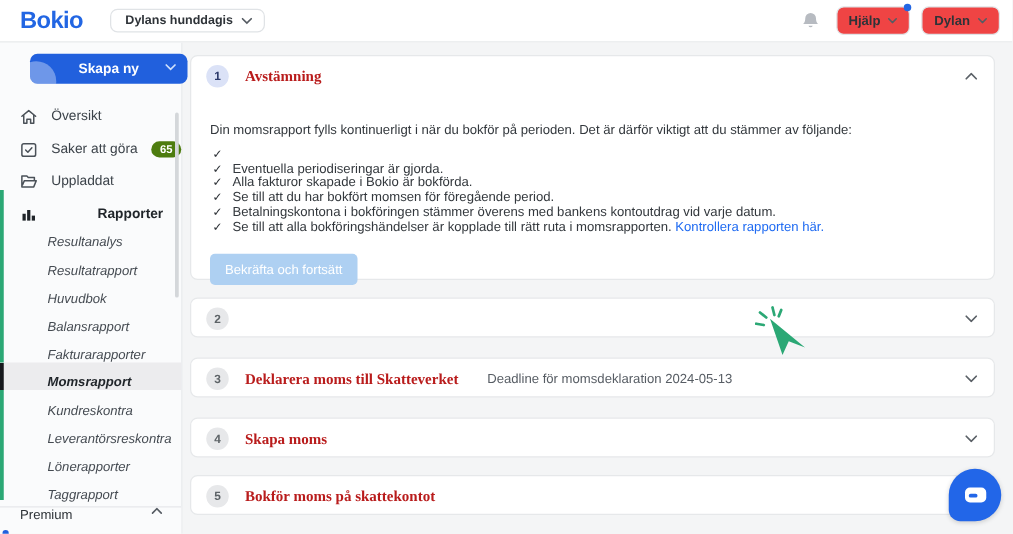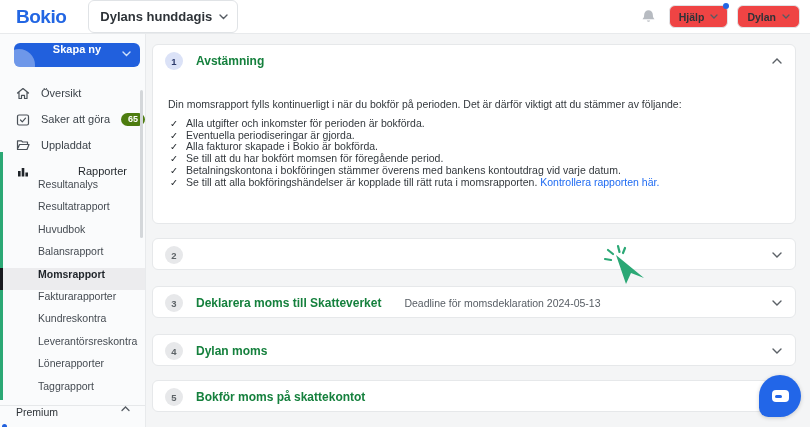--- a/index.html
+++ b/index.html
@@ -12,60 +12,60 @@
     color:#22262b;
   }
   
   .topbar {
     position:absolute; top:0; left:0; width:810px; height:34px;
     background:#fff; border-bottom:1px solid #e8eaec;
     display:flex; align-items:center; z-index:20;
   }
   .logo { margin-left:16px; font-size:19px; font-weight:800; color:#2266e3; letter-spacing:-0.5px; }
   .company-btn {
-    margin-left:22px; height:33px; border:1px solid #e0e3e6; border-radius:6px;
+    margin-left:22px; height:19px; border:1px solid #e0e3e6; border-radius:6px;
     display:flex; align-items:center; gap:7px; padding:0 9px 0 11px;
-    font-size:13px; font-weight:700; color:#2e3338; background:#fff; cursor:pointer;
+    font-size:10px; font-weight:700; color:#2e3338; background:#fff; cursor:pointer;
   }
   .topbar-right { margin-left:auto; display:flex; align-items:center; gap:9px; margin-right:10px; }
   .icon-btn { width:22px; height:22px; display:flex; align-items:center; justify-content:center; cursor:pointer; }
   .top-btn {
     position:relative; height:23px; border:1px solid #e0e3e6; border-radius:6px;
     display:flex; align-items:center; gap:6px; padding:0 9px;
     font-size:10.5px; font-weight:700; color:#2e3338; background:#ef4444; cursor:pointer;
   }
   .help-dot { position:absolute; top:-3px; right:-2px; width:6px; height:6px; border-radius:50%; background:#2266e3; }
   
   .sidebar {
     position:absolute; top:34px; left:0; width:146px; height:393px;
     background:#fafbfc; border-right:1px solid #e8eaec; z-index:10;
   }
   .create-btn {
-    position:absolute; top:9px; left:14px; width:126px; height:24px;
+    position:absolute; top:9px; left:24px; width:126px; height:24px;
     background:#2160dd; border-radius:6px; color:#fff; font-size:11px; font-weight:700;
-    display:flex; align-items:flex-start; justify-content:center; overflow:hidden; cursor:pointer;
+    display:flex; align-items:center; justify-content:center; overflow:hidden; cursor:pointer;
   }
   .create-deco { position:absolute; left:-11px; bottom:-14px; width:32px; height:32px; border-radius:50%; background:rgba(255,255,255,0.35); }
   .create-chevron { position:absolute; right:9px; top:8px; }
   .nav { position:absolute; top:46px; left:0; width:145px; }
   .nav-item {
     display:flex; align-items:center; height:26px; padding-left:16px; gap:11px;
     font-size:11px; color:#3c434a; cursor:pointer;
   }
   .nav-item .lbl { flex:0 0 auto; }
-  .nav-item.active { font-weight:400; color:#1f2429;gap:48px; }
+  .nav-item.active { font-weight:700; color:#1f2429;gap:48px; }
   .badge {
     margin-left:auto; margin-right:14px; background:#4d7c0f; color:#fff;
     font-size:9px; font-weight:700; border-radius:9px; padding:2px 7px; line-height:1;
   }
   .green-strip { position:absolute; left:0; top:118px; width:3px; height:248px; background:#2ba875; }
   .subnav { position:absolute; top:144px; left:0; width:145px; }
   .sub-item {
-    height:22.4px; display:flex; align-items:flex-start; padding-left:38px;
-    font-size:10.5px; color:#454b52; cursor:pointer;
+    height:22.4px; display:flex; align-items:flex-end; padding-left:38px;
+    font-size:10.5px; color:#454b52; cursor:pointer;font-style:italic;
   }
   .sub-item.active { background:#ececee; font-weight:700; color:#1f2429; box-shadow:inset 3px 0 0 #17191d; }
   .side-scrollbar { position:absolute; right:2px; top:56px; width:3px; height:148px; background:#d4d7da; border-radius:2px; cursor:pointer; }
   .premium {
     position:absolute; bottom:0; left:0; width:145px; height:22px;
     border-top:1px solid #e6e8ea; background:#fafbfc;
     display:flex; align-items:flex-start; justify-content:space-between;
     padding:0 15px 0 16px; font-size:10.5px; color:#2e3338; cursor:pointer;
   }
   .partial-dot { position:absolute; left:2px; bottom:-2px; width:5px; height:5px; border-radius:50%; background:#2160dd; }
@@ -75,21 +75,21 @@
     position:absolute; left:6px; width:644px; background:#fff;
     border:1px solid #e6e8ea; border-radius:6px;
   }
   .card-header { display:flex; align-items:center; height:32px; padding:0 13px 0 12px; cursor:pointer; }
   .step-circle {
     width:18px; height:18px; border-radius:50%; background:#e7e8ea; color:#5d6367;
     font-size:9.5px; font-weight:600; display:flex; align-items:center; justify-content:center;
     margin-right:13px; flex:0 0 auto;
   }
   .step-circle.active { background:#dbe2f7; color:#2c3a6b; }
-  .step-title { font-size:12px; font-weight:700; color:#15803d; }
+  .step-title { font-size:12px; font-weight:700; color:#b91c1c;font-family:Liberation Serif, serif; }
   .step-sub { font-size:10.5px; color:#575d64; margin-left:23px; }
   .header-chevron { margin-left:auto; display:flex; align-items:center; }
   #card1 { top:10px; height:180px; }
   #card2 { top:204px; height:32px; }
   #card3 { top:252px; height:32px; }
   #card4 { top:300px; height:32px; }
   #card5 { top:346px; height:32px; }
   .intro { margin:21px 14px 0 15px; font-size:10.5px; color:#33383d; }
   .checklist { margin:8px 14px 0 17px; }
   .check-row { display:flex; align-items:flex-start; gap:8px; font-size:10.5px; color:#33383d; line-height:11.7px; }
@@ -218,25 +218,25 @@
       </div>
     <div class="sub-item">
         <span>Resultatrapport</span>
       </div>
     <div class="sub-item">
         <span>Huvudbok</span>
       </div>
     <div class="sub-item">
         <span>Balansrapport</span>
       </div>
+    <div class="sub-item">
+        <span>Fakturarapporter</span>
+      </div>
     <div class="sub-item active">
         <span>Momsrapport</span>
-      </div>
-    <div class="sub-item">
-        <span>Fakturarapporter</span>
       </div>
     <div class="sub-item">
         <span>Kundreskontra</span>
       </div>
     <div class="sub-item">
         <span>Leverantörsreskontra</span>
       </div>
     <div class="sub-item">
         <span>Lönerapporter</span>
       </div>
@@ -267,21 +267,20 @@
       <span class="header-chevron">
         <svg width="10" height="6" viewBox="0 0 10 6">
             <polyline points="1,5 5,1 9,5" fill="none" stroke="#5b6167" stroke-width="1.4" stroke-linecap="round"></polyline>
           </svg>
       </span>
     </div>
     <p class="intro">Din momsrapport fylls kontinuerligt i när du bokför på perioden. Det är därför viktigt att du stämmer av följande:</p>
     <div class="checklist">
       <div class="check-row">
           <span class="check-icon"></span>
-          <span>Alla utgifter och inkomster för perioden är bokförda.</span>
         </div>
       <div class="check-row">
           <span class="check-icon"></span>
           <span>Eventuella periodiseringar är gjorda.</span>
         </div>
       <div class="check-row">
           <span class="check-icon"></span>
           <span>Alla fakturor skapade i Bokio är bokförda.</span>
         </div>
       <div class="check-row">
@@ -290,20 +289,21 @@
         </div>
       <div class="check-row">
           <span class="check-icon"></span>
           <span>Betalningskontona i bokföringen stämmer överens med bankens kontoutdrag vid varje datum.</span>
         </div>
       <div class="check-row">
           <span class="check-icon"></span>
           <span><span>Se till att alla bokföringshändelser är kopplade till rätt ruta i momsrapporten.</span> <a class="report-link">Kontrollera rapporten här.</a></span>
         </div>
     </div>
+    <button class="confirm-btn">Bekräfta och fortsätt</button>
   </section>
 
   <section class="card" id="card2">
     <div class="card-header">
       <span class="step-circle">2</span>
       <span class="header-chevron">
         <svg width="10" height="6" viewBox="0 0 10 6">
             <polyline points="1,1 5,5 9,1" fill="none" stroke="#5b6167" stroke-width="1.4" stroke-linecap="round"></polyline>
           </svg>
       </span>
@@ -319,21 +319,21 @@
         <svg width="10" height="6" viewBox="0 0 10 6">
             <polyline points="1,1 5,5 9,1" fill="none" stroke="#5b6167" stroke-width="1.4" stroke-linecap="round"></polyline>
           </svg>
       </span>
     </div>
   </section>
 
   <section class="card" id="card4">
     <div class="card-header">
       <span class="step-circle">4</span>
-      <span class="step-title">Dylan moms</span>
+      <span class="step-title">Skapa moms</span>
       <span class="header-chevron">
         <svg width="10" height="6" viewBox="0 0 10 6">
             <polyline points="1,1 5,5 9,1" fill="none" stroke="#5b6167" stroke-width="1.4" stroke-linecap="round"></polyline>
           </svg>
       </span>
     </div>
   </section>
 
   <section class="card" id="card5">
     <div class="card-header">

